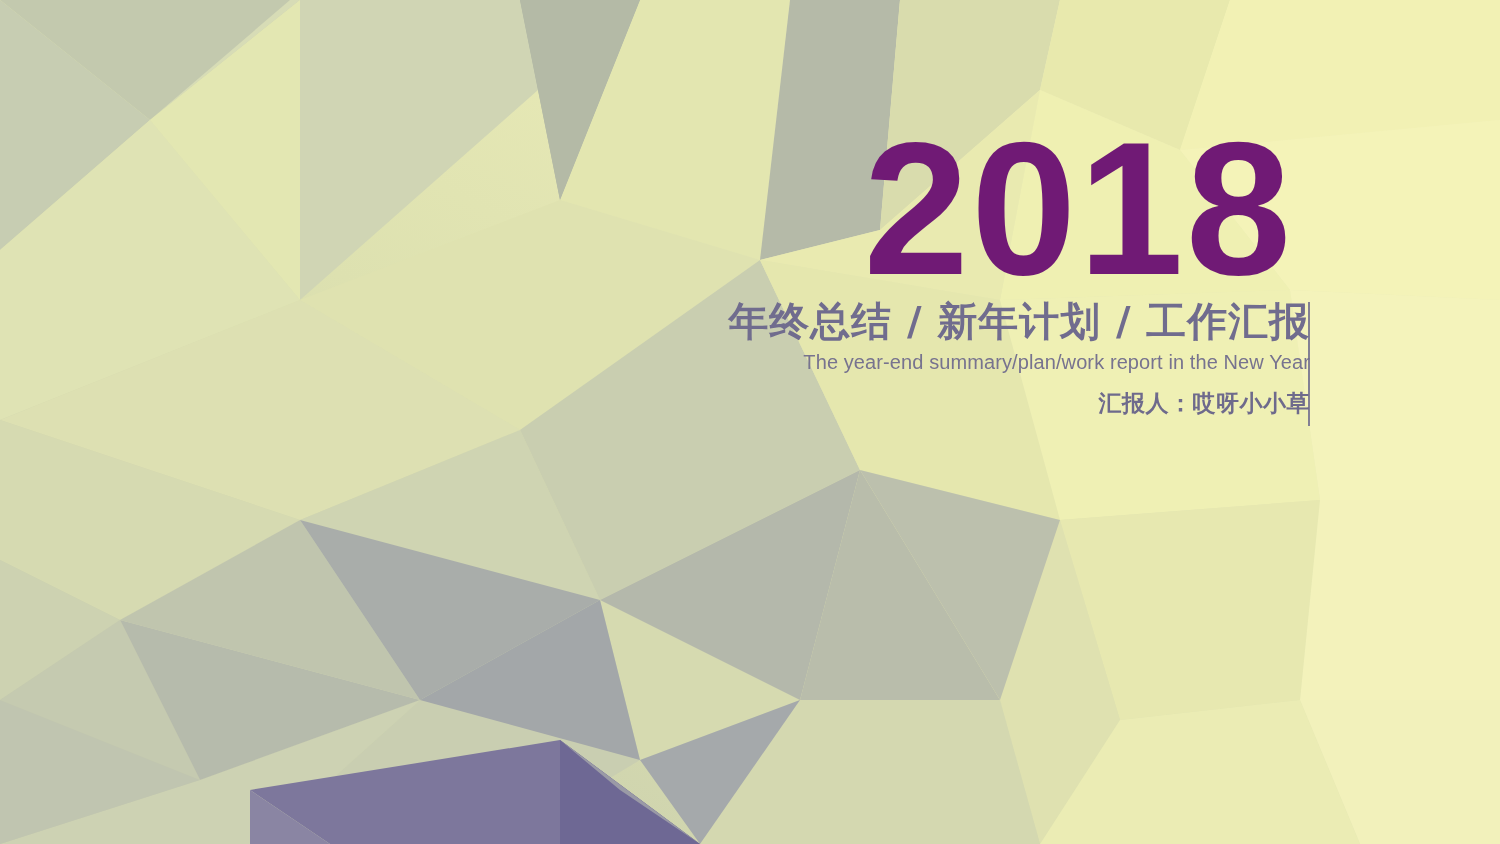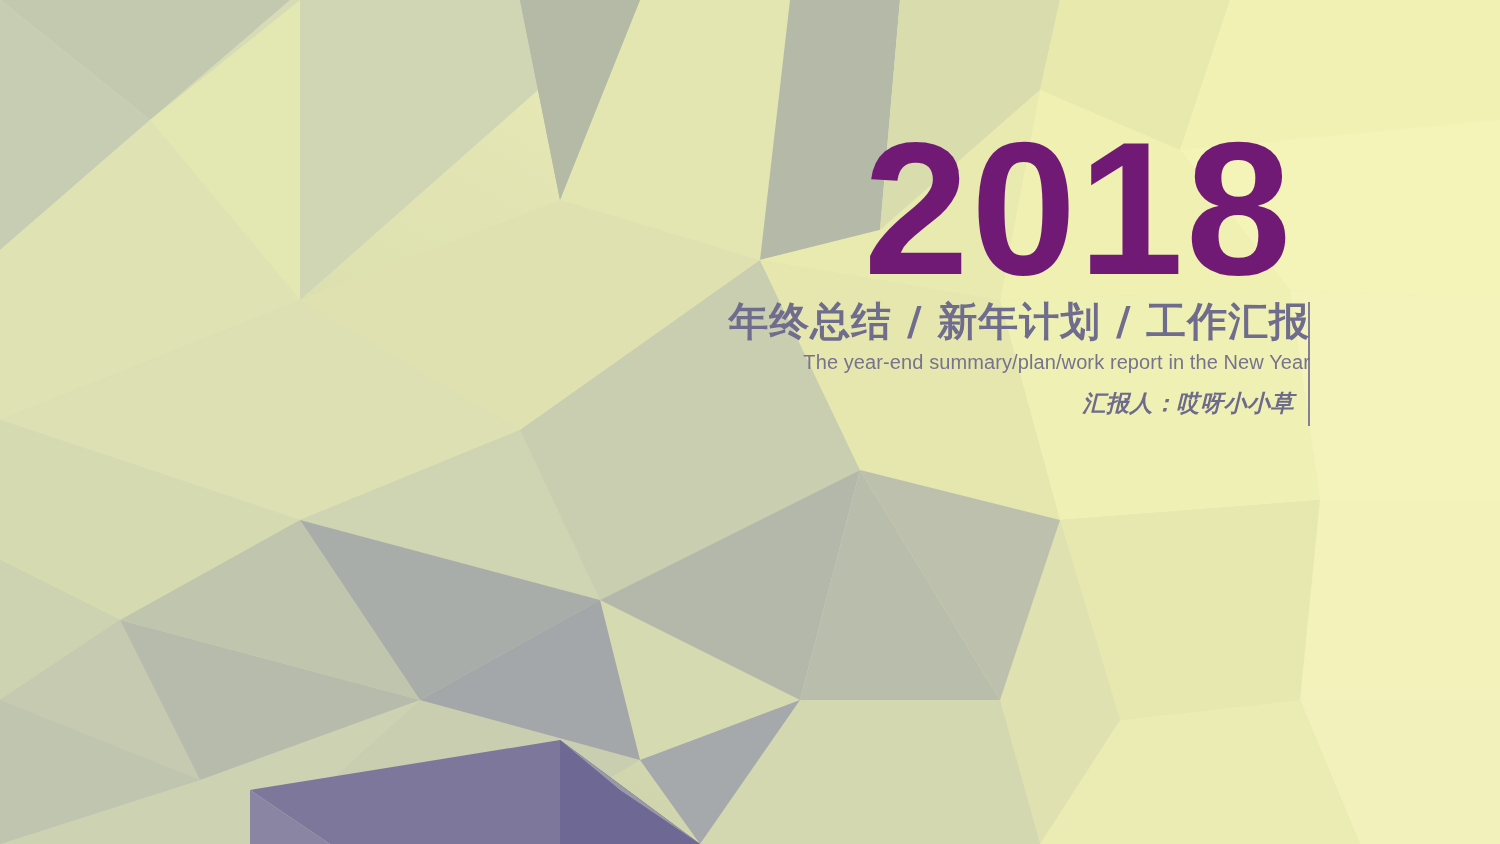--- a/index.html
+++ b/index.html
@@ -71,23 +71,22 @@
     white-space: nowrap;
   }
   #presenter {
     display: block;
     font-family: "DejaVu Sans", "Liberation Sans", sans-serif;
     font-weight: 700;
     font-size: 23px;
     line-height: 1.3;
     letter-spacing: 0.5px;
     color: #6e6a8c;
-    margin: 14px 16px 0 0;
+    margin: 14px 0 0 0;
     white-space: nowrap;
-    font-style: italic;
   }
   #divider-rule {
     position: absolute;
     left: 1308px;
     top: 302px;
     width: 2px;
     height: 124px;
     background: #6f6b8d;
     opacity: 0.85;
   }

